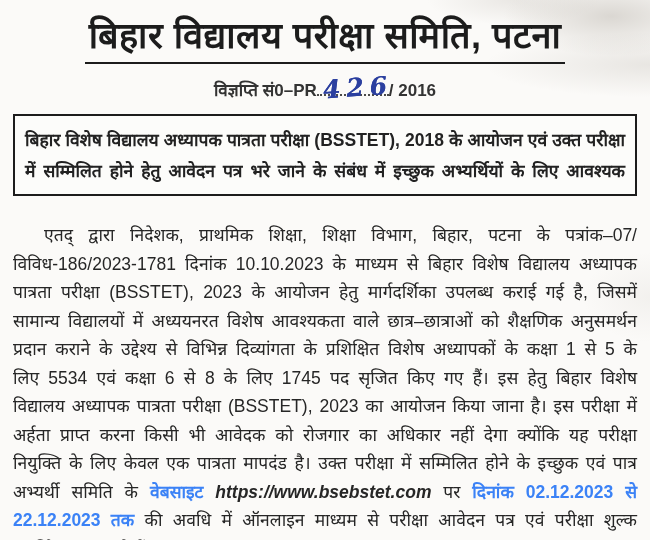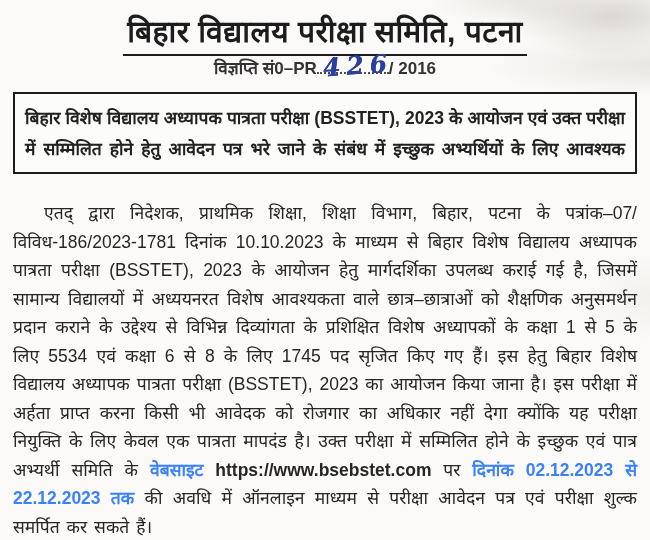--- a/index.html
+++ b/index.html
@@ -21,29 +21,29 @@
       radial-gradient(ellipse 120px 35px at 79% 0%, rgba(165,158,148,.20), rgba(165,158,148,0) 72%),
       radial-gradient(ellipse 90px 60px at 100% 55%, rgba(165,158,148,.10), rgba(165,158,148,0) 75%);
     overflow:hidden;
   }
   .page{padding:10px 13px 0 13px;}
 
   
   .hdr{text-align:center;}
   .hdr h1{
     display:inline-block;
-    font-size:30px;
+    font-size:36px;
     font-weight:bold;
     color:var(--ink-strong);
     border-bottom:2.5px solid var(--ink-strong);
     padding:0 4px 3px 4px;
     letter-spacing:.5px;
   }
   .ref-line{
-    margin-top:0;
+    margin-top:14px;
     font-size:17px;
     font-weight:bold;
     color:#333;
     white-space:nowrap;
   }
   .dots{
     display:inline-block;
     position:relative;
     width:72px;
     height:14px;
@@ -95,35 +95,35 @@
   .body-par{
     margin-top:25px;
     font-size:17.5px;
     line-height:28.5px;
     text-align:justify;
     text-indent:31px;
     color:var(--ink);
     word-spacing:2px;
   }
   .body-par .b{font-weight:bold;color:#3b82f6;}
-  .body-par .url{font-weight:bold;letter-spacing:0;word-spacing:0;}
+  .body-par .url{font-weight:bold;letter-spacing:0;word-spacing:0;font-style:italic;}
 </style>
 </head>
 <body>
 
 <div class="page">
 
   <div class="hdr">
     <h1>बिहार विद्यालय परीक्षा समिति, पटना</h1>
     <div class="ref-line">
       <span>विज्ञप्ति सं0–PR</span><span class="dots"><span class="hand">426</span></span><span>/ 2016</span>
     </div>
   </div>
 
   <div class="notice-box">
-    <div class="notice-text">बिहार विशेष विद्यालय अध्यापक पात्रता परीक्षा (BSSTET), 2023 के आयोजन एवं उक्त परीक्षा में सम्मिलित होने हेतु आवेदन पत्र भरे जाने के संबंध में इच्छुक अभ्यर्थियों के लिए आवश्यक</div>
+    <div class="notice-text">बिहार विशेष विद्यालय अध्यापक पात्रता परीक्षा (BSSTET), 2018 के आयोजन एवं उक्त परीक्षा में सम्मिलित होने हेतु आवेदन पत्र भरे जाने के संबंध में इच्छुक अभ्यर्थियों के लिए आवश्यक</div>
   </div>
 
   <p class="body-par">
     <span>एतद् द्वारा निदेशक, प्राथमिक शिक्षा, शिक्षा विभाग, बिहार, पटना के पत्रांक–07/विविध-186/2023-1781 दिनांक 10.10.2023 के माध्यम से बिहार विशेष विद्यालय अध्यापक पात्रता परीक्षा (BSSTET), 2023 के आयोजन हेतु मार्गदर्शिका उपलब्ध कराई गई है, जिसमें सामान्य विद्यालयों में अध्ययनरत विशेष आवश्यकता वाले छात्र–छात्राओं को शैक्षणिक अनुसमर्थन प्रदान कराने के उद्देश्य से विभिन्न दिव्यांगता के प्रशिक्षित विशेष अध्यापकों के कक्षा 1 से 5 के लिए 5534 एवं कक्षा 6 से 8 के लिए 1745 पद सृजित किए गए हैं। इस हेतु बिहार विशेष विद्यालय अध्यापक पात्रता परीक्षा (BSSTET), 2023 का आयोजन किया जाना है। इस परीक्षा में अर्हता प्राप्त करना किसी भी आवेदक को रोजगार का अधिकार नहीं देगा क्योंकि यह परीक्षा नियुक्ति के लिए केवल एक पात्रता मापदंड है। उक्त परीक्षा में सम्मिलित होने के इच्छुक एवं पात्र अभ्यर्थी समिति के </span><span class="b">वेबसाइट</span><span> </span><span class="url">https://www.bsebstet.com</span><span> पर </span><span class="b">दिनांक 02.12.2023 से 22.12.2023 तक</span><span> की अवधि में ऑनलाइन माध्यम से परीक्षा आवेदन पत्र एवं परीक्षा शुल्क समर्पित कर सकते हैं।</span>
   </p>
 
 </div>
 
 </body></html>

